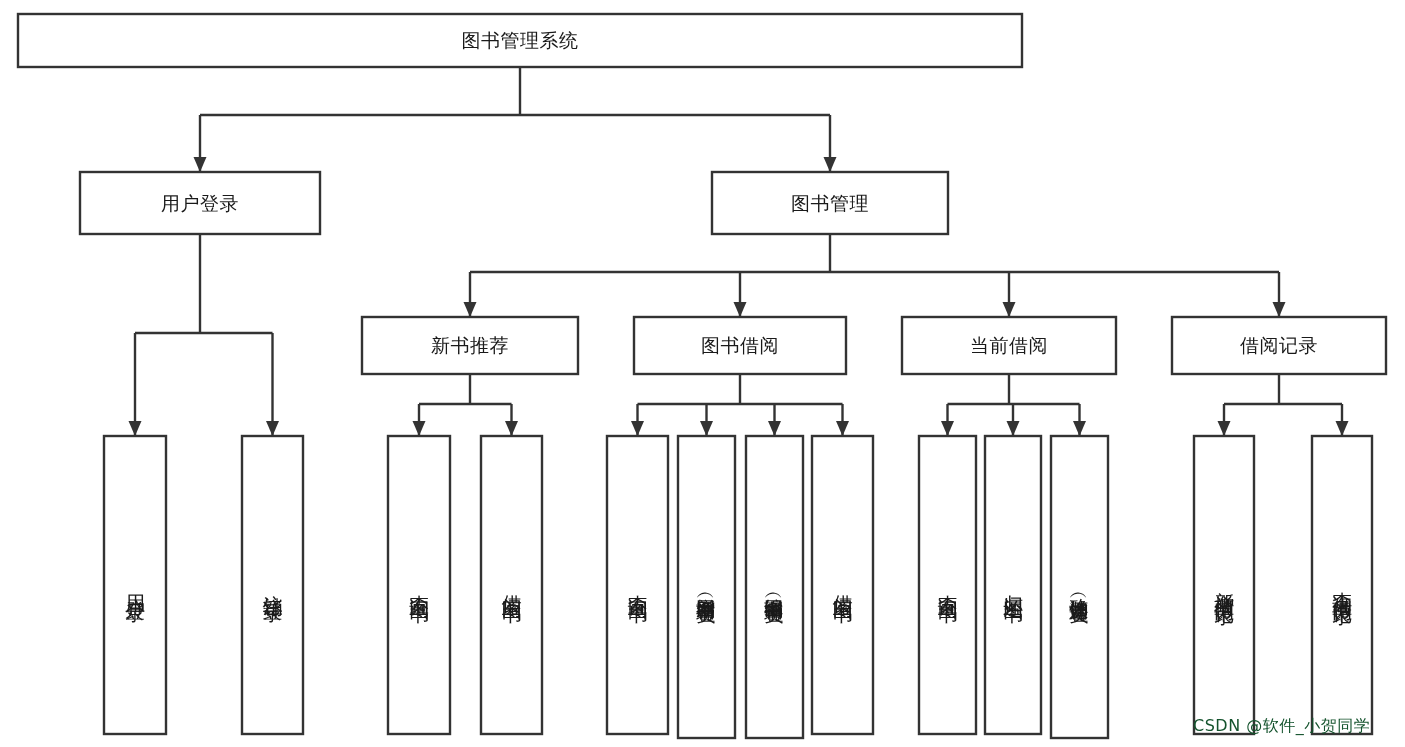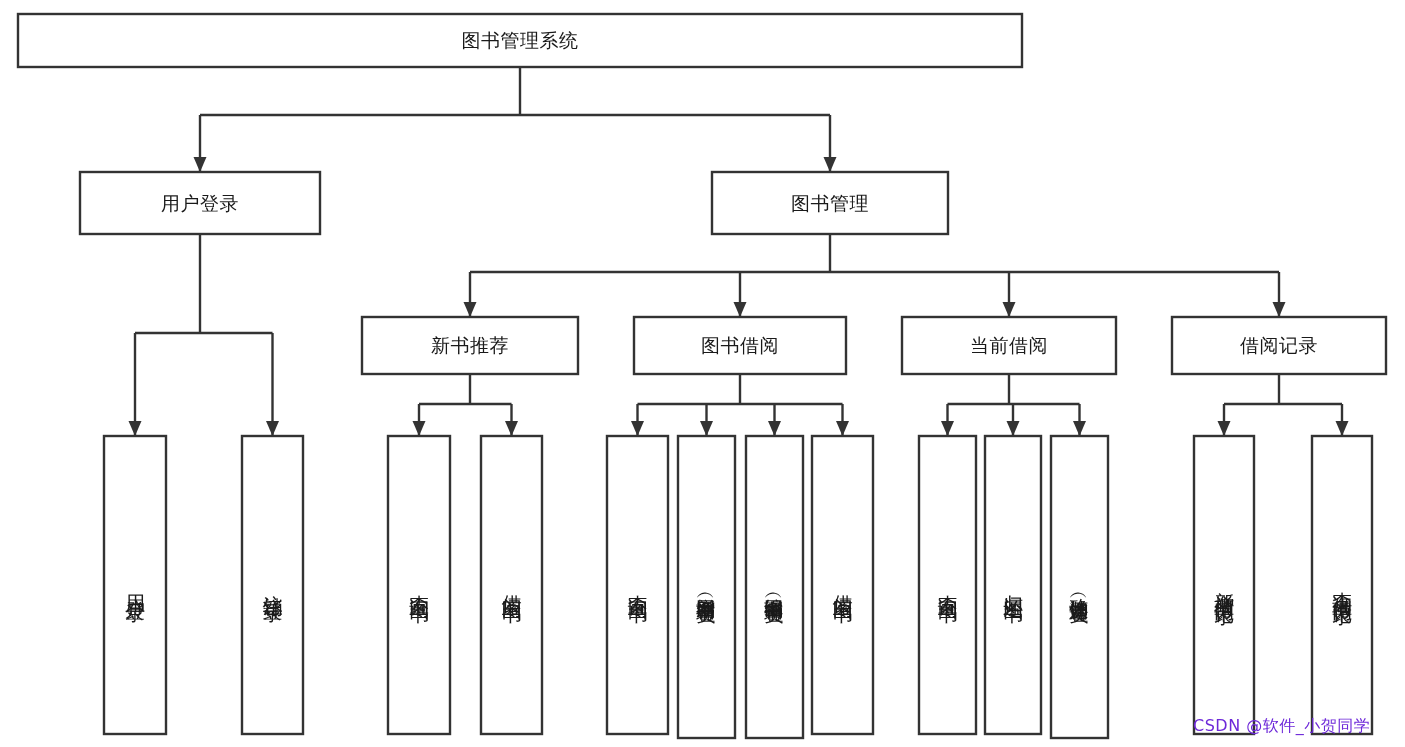--- a/index.html
+++ b/index.html
@@ -66,21 +66,21 @@
     line-height: 1.18;
     color: #1a1a1a;
     letter-spacing: 3px;
     white-space: nowrap;
     text-align: center;
   }
   .watermark {
     position: absolute;
     font-family: "DejaVu Sans", "Liberation Sans", sans-serif;
     font-size: 16px;
-    color: #6d28d9;
+    color: #14532d;
     white-space: nowrap;
     letter-spacing: 0.5px;
   }
 </style>
 </head>
 <body>
 
 <div id="diagram-root">
 
   <svg class="flow-canvas" viewBox="0 0 1405 747" xmlns="http://www.w3.org/2000/svg">

